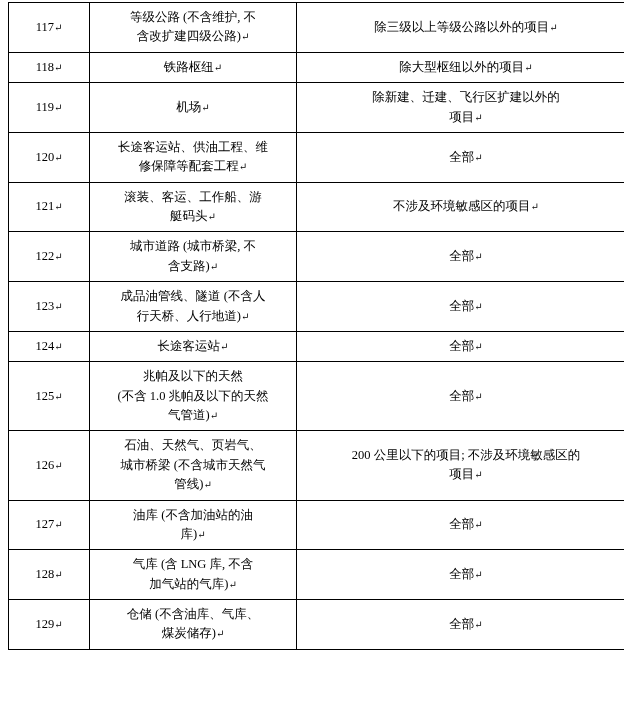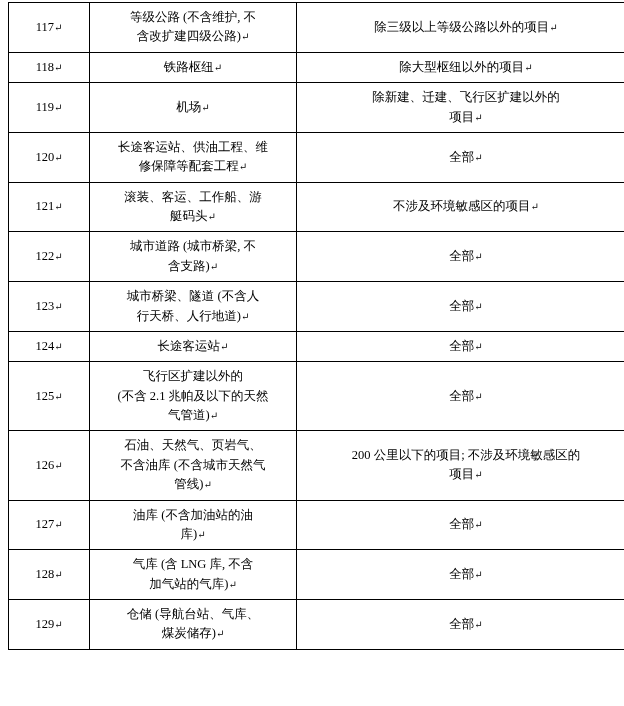--- a/index.html
+++ b/index.html
@@ -130,21 +130,21 @@
           </td>
           <td class="col-scope">
             <span class="cellline">全部<span class="pilcrow">↵</span></span>
           </td>
         </tr>
         <tr>
           <td class="col-num">
             <span class="cellline">123<span class="pilcrow">↵</span></span>
           </td>
           <td class="col-name">
-            <span class="cellline">城市桥梁、隧道 (不含人</span>
+            <span class="cellline">成品油管线、隧道 (不含人</span>
             <span class="cellline">行天桥、人行地道)<span class="pilcrow">↵</span></span>
           </td>
           <td class="col-scope">
             <span class="cellline">全部<span class="pilcrow">↵</span></span>
           </td>
         </tr>
         <tr>
           <td class="col-num">
             <span class="cellline">124<span class="pilcrow">↵</span></span>
           </td>
@@ -153,35 +153,35 @@
           </td>
           <td class="col-scope">
             <span class="cellline">全部<span class="pilcrow">↵</span></span>
           </td>
         </tr>
         <tr>
           <td class="col-num">
             <span class="cellline">125<span class="pilcrow">↵</span></span>
           </td>
           <td class="col-name">
-            <span class="cellline">飞行区扩建以外的</span>
-            <span class="cellline">(不含 2.1 兆帕及以下的天然</span>
+            <span class="cellline">兆帕及以下的天然</span>
+            <span class="cellline">(不含 1.0 兆帕及以下的天然</span>
             <span class="cellline">气管道)<span class="pilcrow">↵</span></span>
           </td>
           <td class="col-scope">
             <span class="cellline">全部<span class="pilcrow">↵</span></span>
           </td>
         </tr>
         <tr>
           <td class="col-num">
             <span class="cellline">126<span class="pilcrow">↵</span></span>
           </td>
           <td class="col-name">
             <span class="cellline">石油、天然气、页岩气、</span>
-            <span class="cellline">不含油库 (不含城市天然气</span>
+            <span class="cellline">城市桥梁 (不含城市天然气</span>
             <span class="cellline">管线)<span class="pilcrow">↵</span></span>
           </td>
           <td class="col-scope">
             <span class="cellline">200 公里以下的项目; 不涉及环境敏感区的</span>
             <span class="cellline">项目<span class="pilcrow">↵</span></span>
           </td>
         </tr>
         <tr>
           <td class="col-num">
             <span class="cellline">127<span class="pilcrow">↵</span></span>
@@ -204,21 +204,21 @@
           </td>
           <td class="col-scope">
             <span class="cellline">全部<span class="pilcrow">↵</span></span>
           </td>
         </tr>
         <tr>
           <td class="col-num">
             <span class="cellline">129<span class="pilcrow">↵</span></span>
           </td>
           <td class="col-name">
-            <span class="cellline">仓储 (导航台站、气库、</span>
+            <span class="cellline">仓储 (不含油库、气库、</span>
             <span class="cellline">煤炭储存)<span class="pilcrow">↵</span></span>
           </td>
           <td class="col-scope">
             <span class="cellline">全部<span class="pilcrow">↵</span></span>
           </td>
         </tr>
       </tbody>
   </table>
 </div>
 

